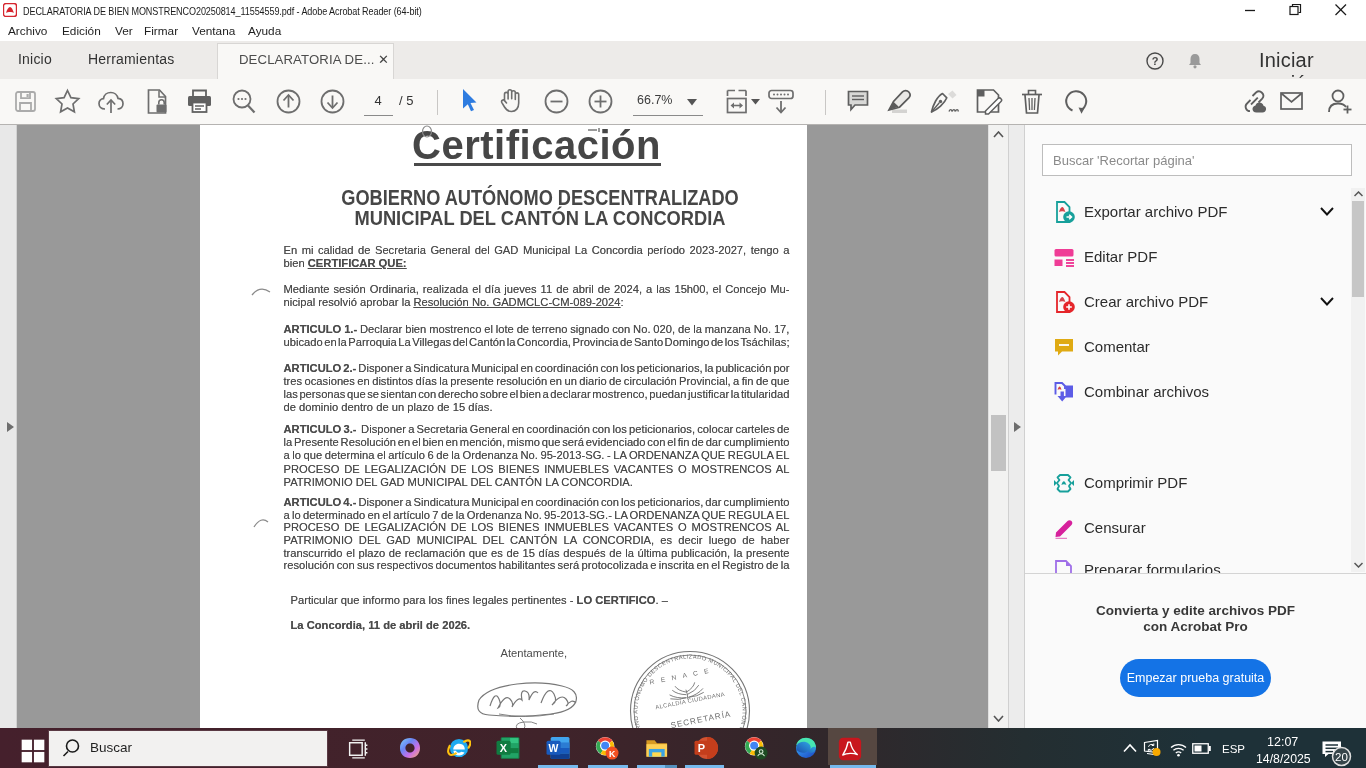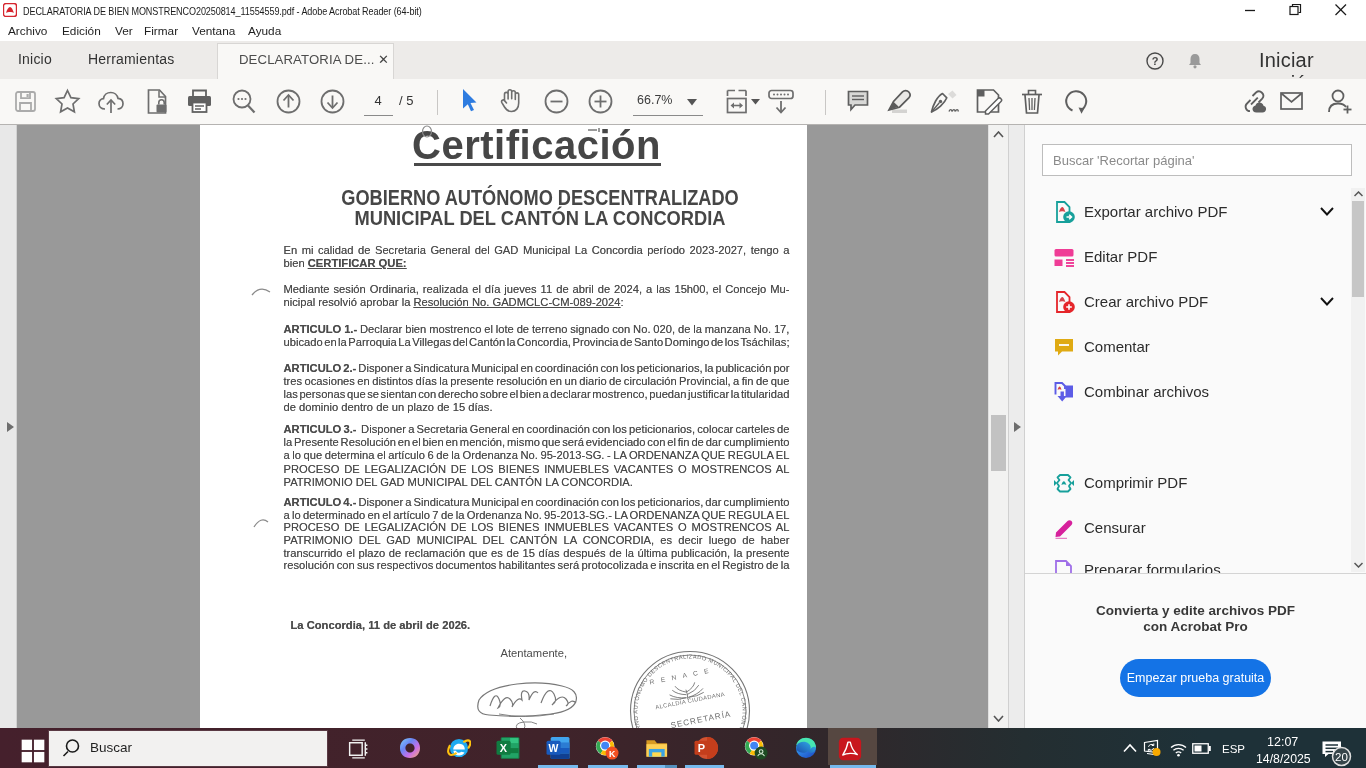--- a/index.html
+++ b/index.html
@@ -298,20 +298,21 @@
       <div class="dline j" style="top:337.6px;word-spacing:1.69px">PROCESO DE LEGALIZACIÓN DE LOS BIENES INMUEBLES VACANTES O MOSTRENCOS AL</div>
       <div class="dline" style="top:350.8px">PATRIMONIO DEL GAD MUNICIPAL DEL CANTÓN LA CONCORDIA.</div>
 
       <div class="dline j" style="top:371.2px;word-spacing:-1.05px"><b>ARTICULO 4.-</b> Disponer a Sindicatura Municipal en coordinación con los peticionarios, dar cumplimiento</div>
       <div class="dline j" style="top:383.8px;word-spacing:-0.79px">a lo determinado en el artículo 7 de la Ordenanza No. 95-2013-SG.- LA ORDENANZA QUE REGULA EL</div>
       <div class="dline j" style="top:396.4px;word-spacing:1.69px">PROCESO DE LEGALIZACIÓN DE LOS BIENES INMUEBLES VACANTES O MOSTRENCOS AL</div>
       <div class="dline j" style="top:409.0px;word-spacing:3.05px">PATRIMONIO DEL GAD MUNICIPAL DEL CANTÓN LA CONCORDIA, es decir luego de haber</div>
       <div class="dline j" style="top:421.6px;word-spacing:0.49px">transcurrido el plazo de reclamación que es de 15 días después de la última publicación, la presente</div>
       <div class="dline j" style="top:434.2px;word-spacing:-0.86px">resolución con sus respectivos documentos habilitantes será protocolizada e inscrita en el Registro de la</div>
 
+      <div class="dline" style="top:469.2px;left:90.5px">Particular que informo para los fines legales pertinentes - <b>LO CERTIFICO</b>. –</div>
       <div class="dline" style="top:494.1px;left:90.5px;font-weight:bold">La Concordia, 11 de abril de 2026.</div>
       <div class="abs" style="left:300.5px;top:522px;font-size:11.2px;color:#4b4b4b">Atentamente,</div>
 
       <svg class="abs" style="left:0;top:0" width="607" height="603" viewBox="0 0 607 603">
         <ellipse cx="227" cy="6.5" rx="4.5" ry="5.5" fill="none" stroke="#8a8a8a" stroke-width="1.2"></ellipse>
         <rect x="388" y="4" width="9" height="2" fill="#9a9a9a"></rect>
         <rect x="398" y="3" width="2" height="4" fill="#9a9a9a"></rect>
         <path d="M52 170 Q 60 160 70 167" fill="none" stroke="#8a8a8a" stroke-width="1.3"></path>
         <path d="M54 402 Q 61 391 68 397" fill="none" stroke="#8a8a8a" stroke-width="1.3"></path>
 

